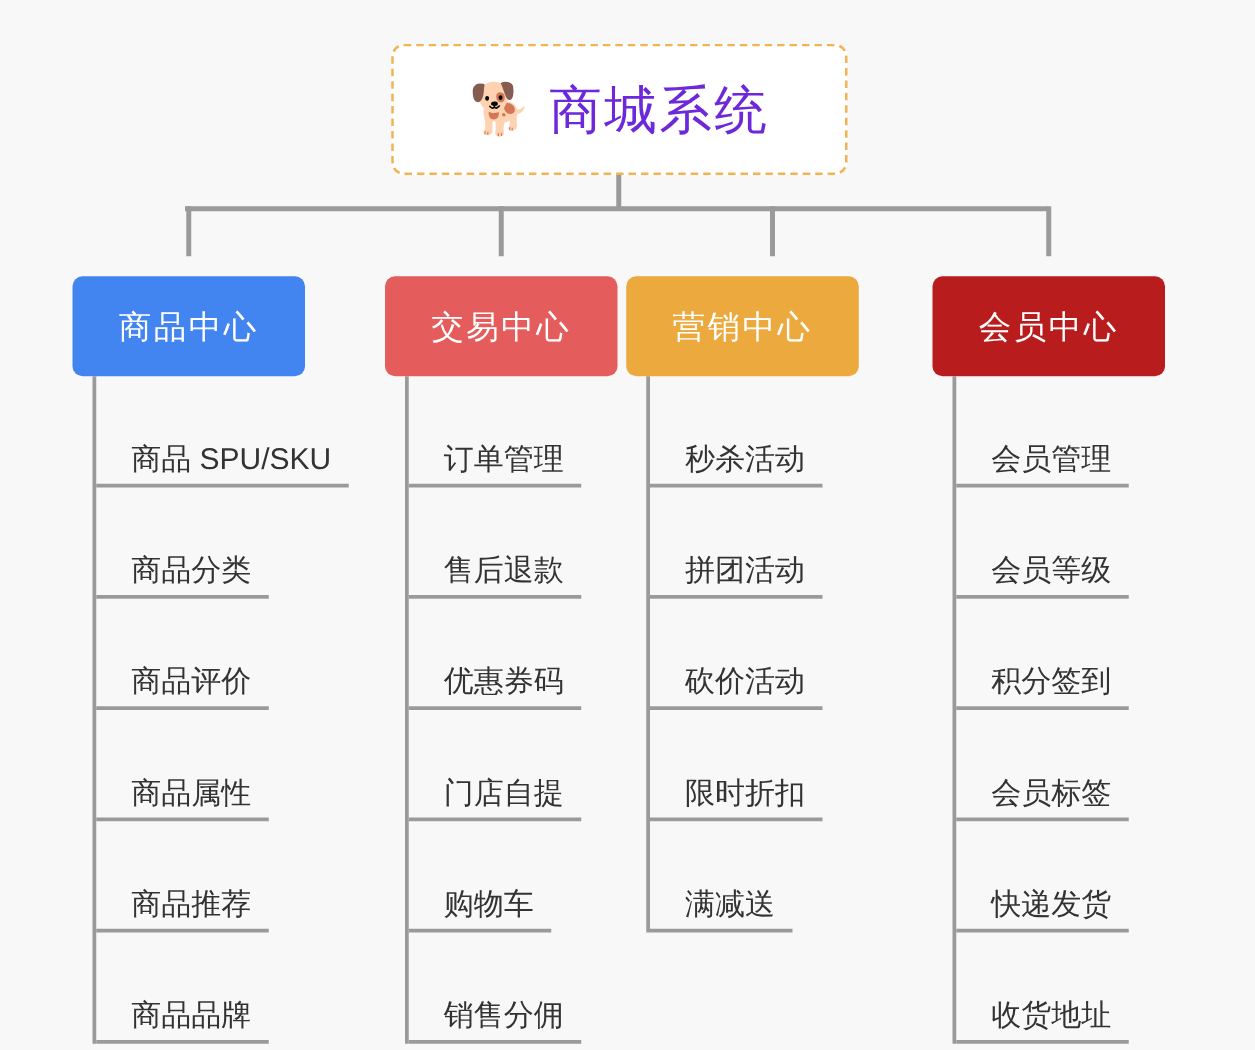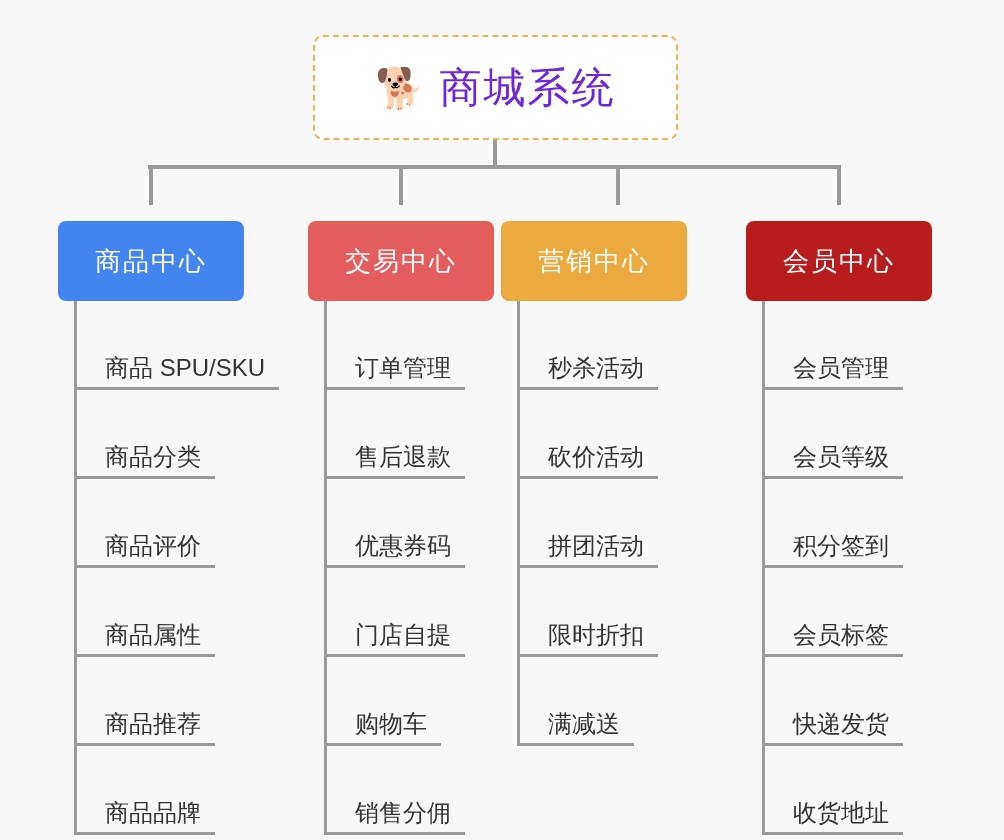--- a/index.html
+++ b/index.html
@@ -185,24 +185,24 @@
           </div>
         </div>
       </div>
       <div class="column" style="left: 501px; width: 186px;">
         <div class="col-header" style="background: rgb(235, 169, 62);">营销中心</div>
         <div class="leaf-list">
           <div class="leaf-item">
             <span class="leaf-text">秒杀活动</span>
           </div>
           <div class="leaf-item">
+            <span class="leaf-text">拼团活动</span>
+          </div>
+          <div class="leaf-item">
             <span class="leaf-text">砍价活动</span>
-          </div>
-          <div class="leaf-item">
-            <span class="leaf-text">拼团活动</span>
           </div>
           <div class="leaf-item">
             <span class="leaf-text">限时折扣</span>
           </div>
           <div class="leaf-item">
             <span class="leaf-text">满减送</span>
           </div>
         </div>
       </div>
       <div class="column" style="left: 746px; width: 186px;">

